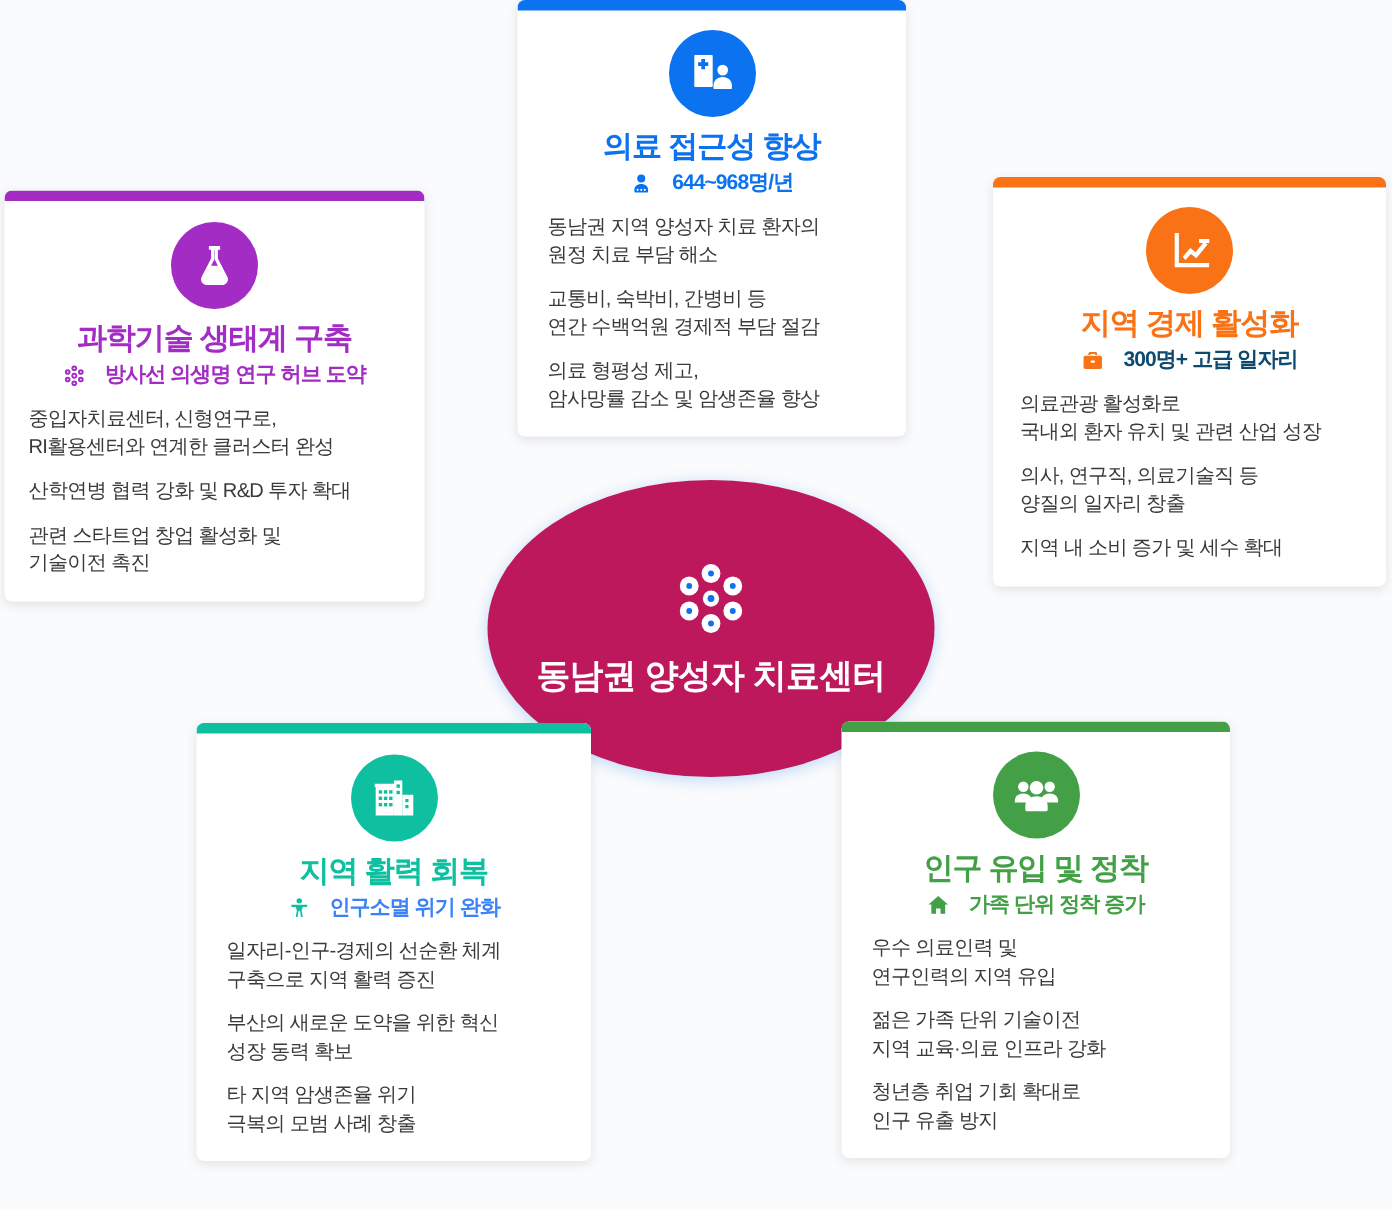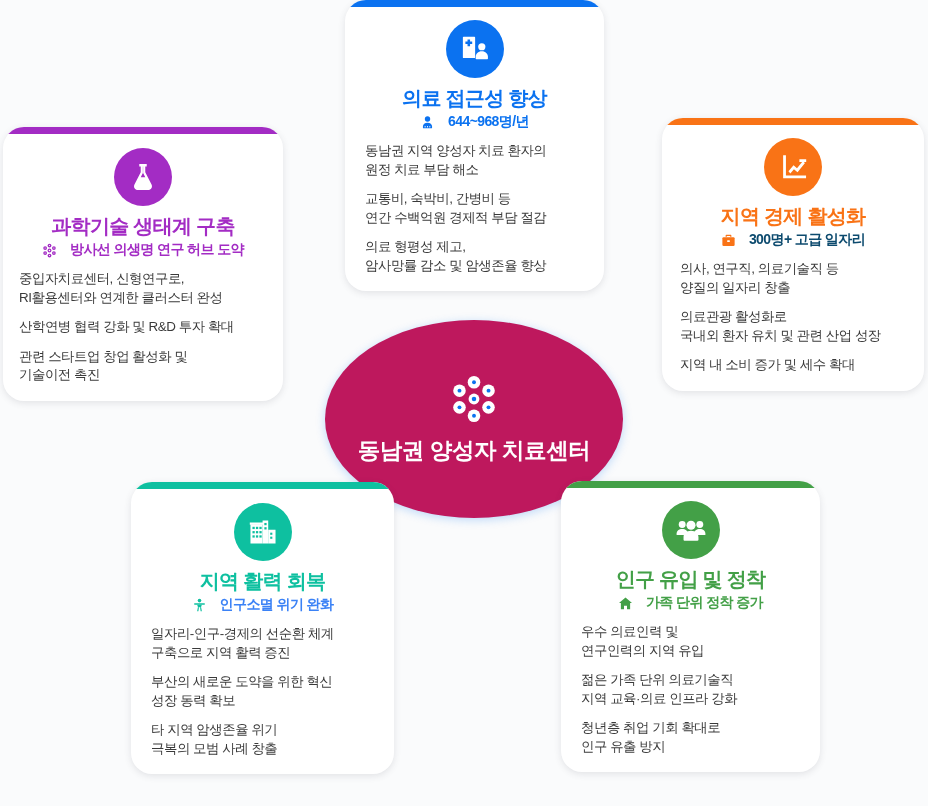--- a/index.html
+++ b/index.html
@@ -51,21 +51,21 @@
     font-weight: bold;
     letter-spacing: -0.4px;
     white-space: nowrap;
     text-align: center;
   }
 
   
   .card {
     position: absolute;
     background: #ffffff;
-    border-radius: 21px;
+    border-radius: 5px;
     box-shadow: 0 2px 7px rgba(60,64,80,0.13);
     overflow: hidden;
     z-index: 8;
     box-sizing: border-box;
   }
   .card-accent {
     height: 7px;
     width: 100%;
     display: block;
   }
@@ -260,24 +260,24 @@
       <div class="card-title" style="color:#f97316">지역 경제 활성화</div>
       <div class="card-subtitle" style="color:#0c4a6e">
         <svg viewBox="0 0 24 24" aria-hidden="true">
           <path fill="#f97316" d="M9.1 2.6h5.8c1 0 1.8.8 1.8 1.8v1.5h-2.1V4.7H9.4v1.2H7.3V4.4c0-1 .8-1.8 1.8-1.8z"></path>
           <rect fill="#f97316" x="2.2" y="6.6" width="19.6" height="14.2" rx="1.9"></rect>
           <rect fill="#ffffff" x="9.8" y="11.6" width="4.4" height="2.6" rx="0.7"></rect>
         </svg>
         <span>300명+ 고급 일자리</span>
       </div>
       <div class="bullets">
+        <div class="bullet">의료관광 활성화로
+국내외 환자 유치 및 관련 산업 성장</div>
         <div class="bullet">의사, 연구직, 의료기술직 등
  양질의 일자리 창출</div>
-        <div class="bullet">의료관광 활성화로
-국내외 환자 유치 및 관련 산업 성장</div>
         <div class="bullet">지역 내 소비 증가 및 세수 확대</div>
       </div>
     </div>
   </div>
 
   <div class="card" id="card-vitality">
     <div class="card-accent" style="background:#0ec0a0"></div>
     <div class="card-inner">
       <div class="card-icon-circle" style="background:#0ec0a0">
         <svg viewBox="0 0 24 24" aria-hidden="true">
@@ -339,21 +339,21 @@
       <div class="card-title" style="color:#43a047">인구 유입 및 정착</div>
       <div class="card-subtitle" style="color:#43a047">
         <svg viewBox="0 0 24 24" aria-hidden="true">
           <path fill="#43a047" d="M12 2.2L1.6 11.1h3.0v10.0h5.0v-5.6h4.8v5.6h5.0V11.1h3.0z"></path>
         </svg>
         <span>가족 단위 정착 증가</span>
       </div>
       <div class="bullets">
         <div class="bullet">우수 의료인력 및
 연구인력의 지역 유입</div>
-        <div class="bullet">젊은 가족 단위 의료기술직
+        <div class="bullet">젊은 가족 단위 기술이전
 지역 교육·의료 인프라 강화</div>
         <div class="bullet">청년층 취업 기회 확대로
 인구 유출 방지</div>
       </div>
     </div>
   </div>
 
 </div>
 
 </body></html>

